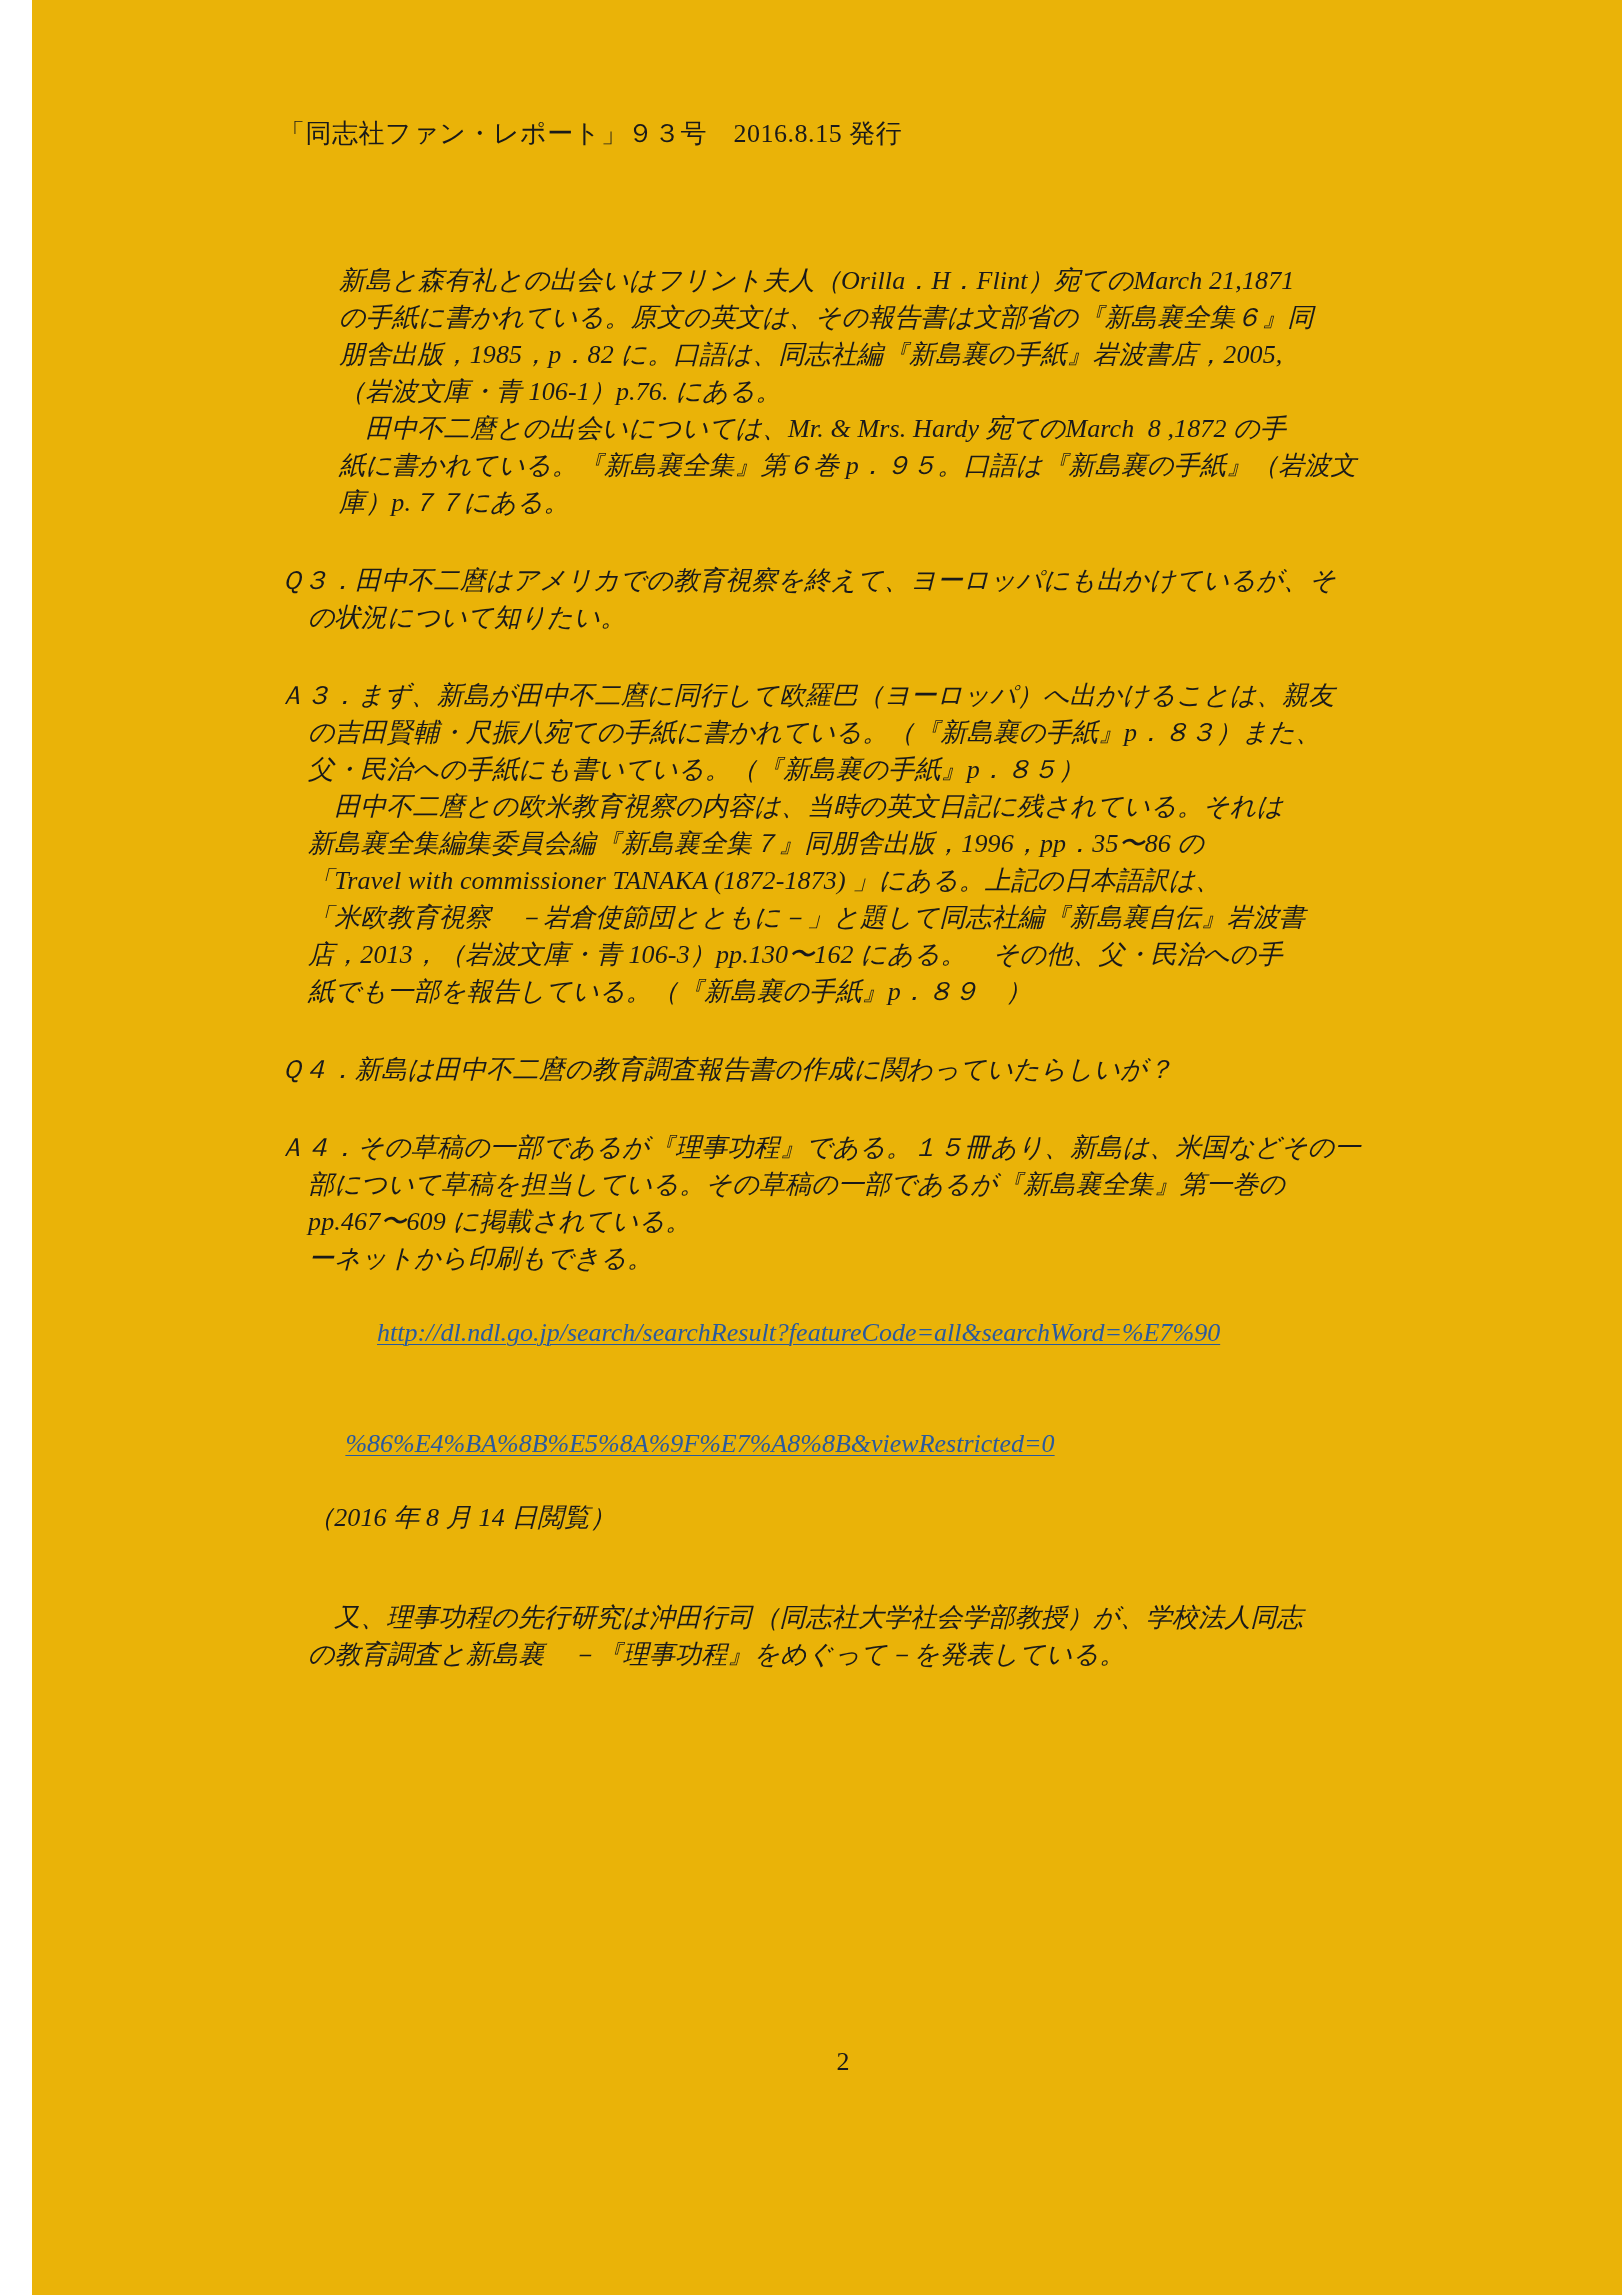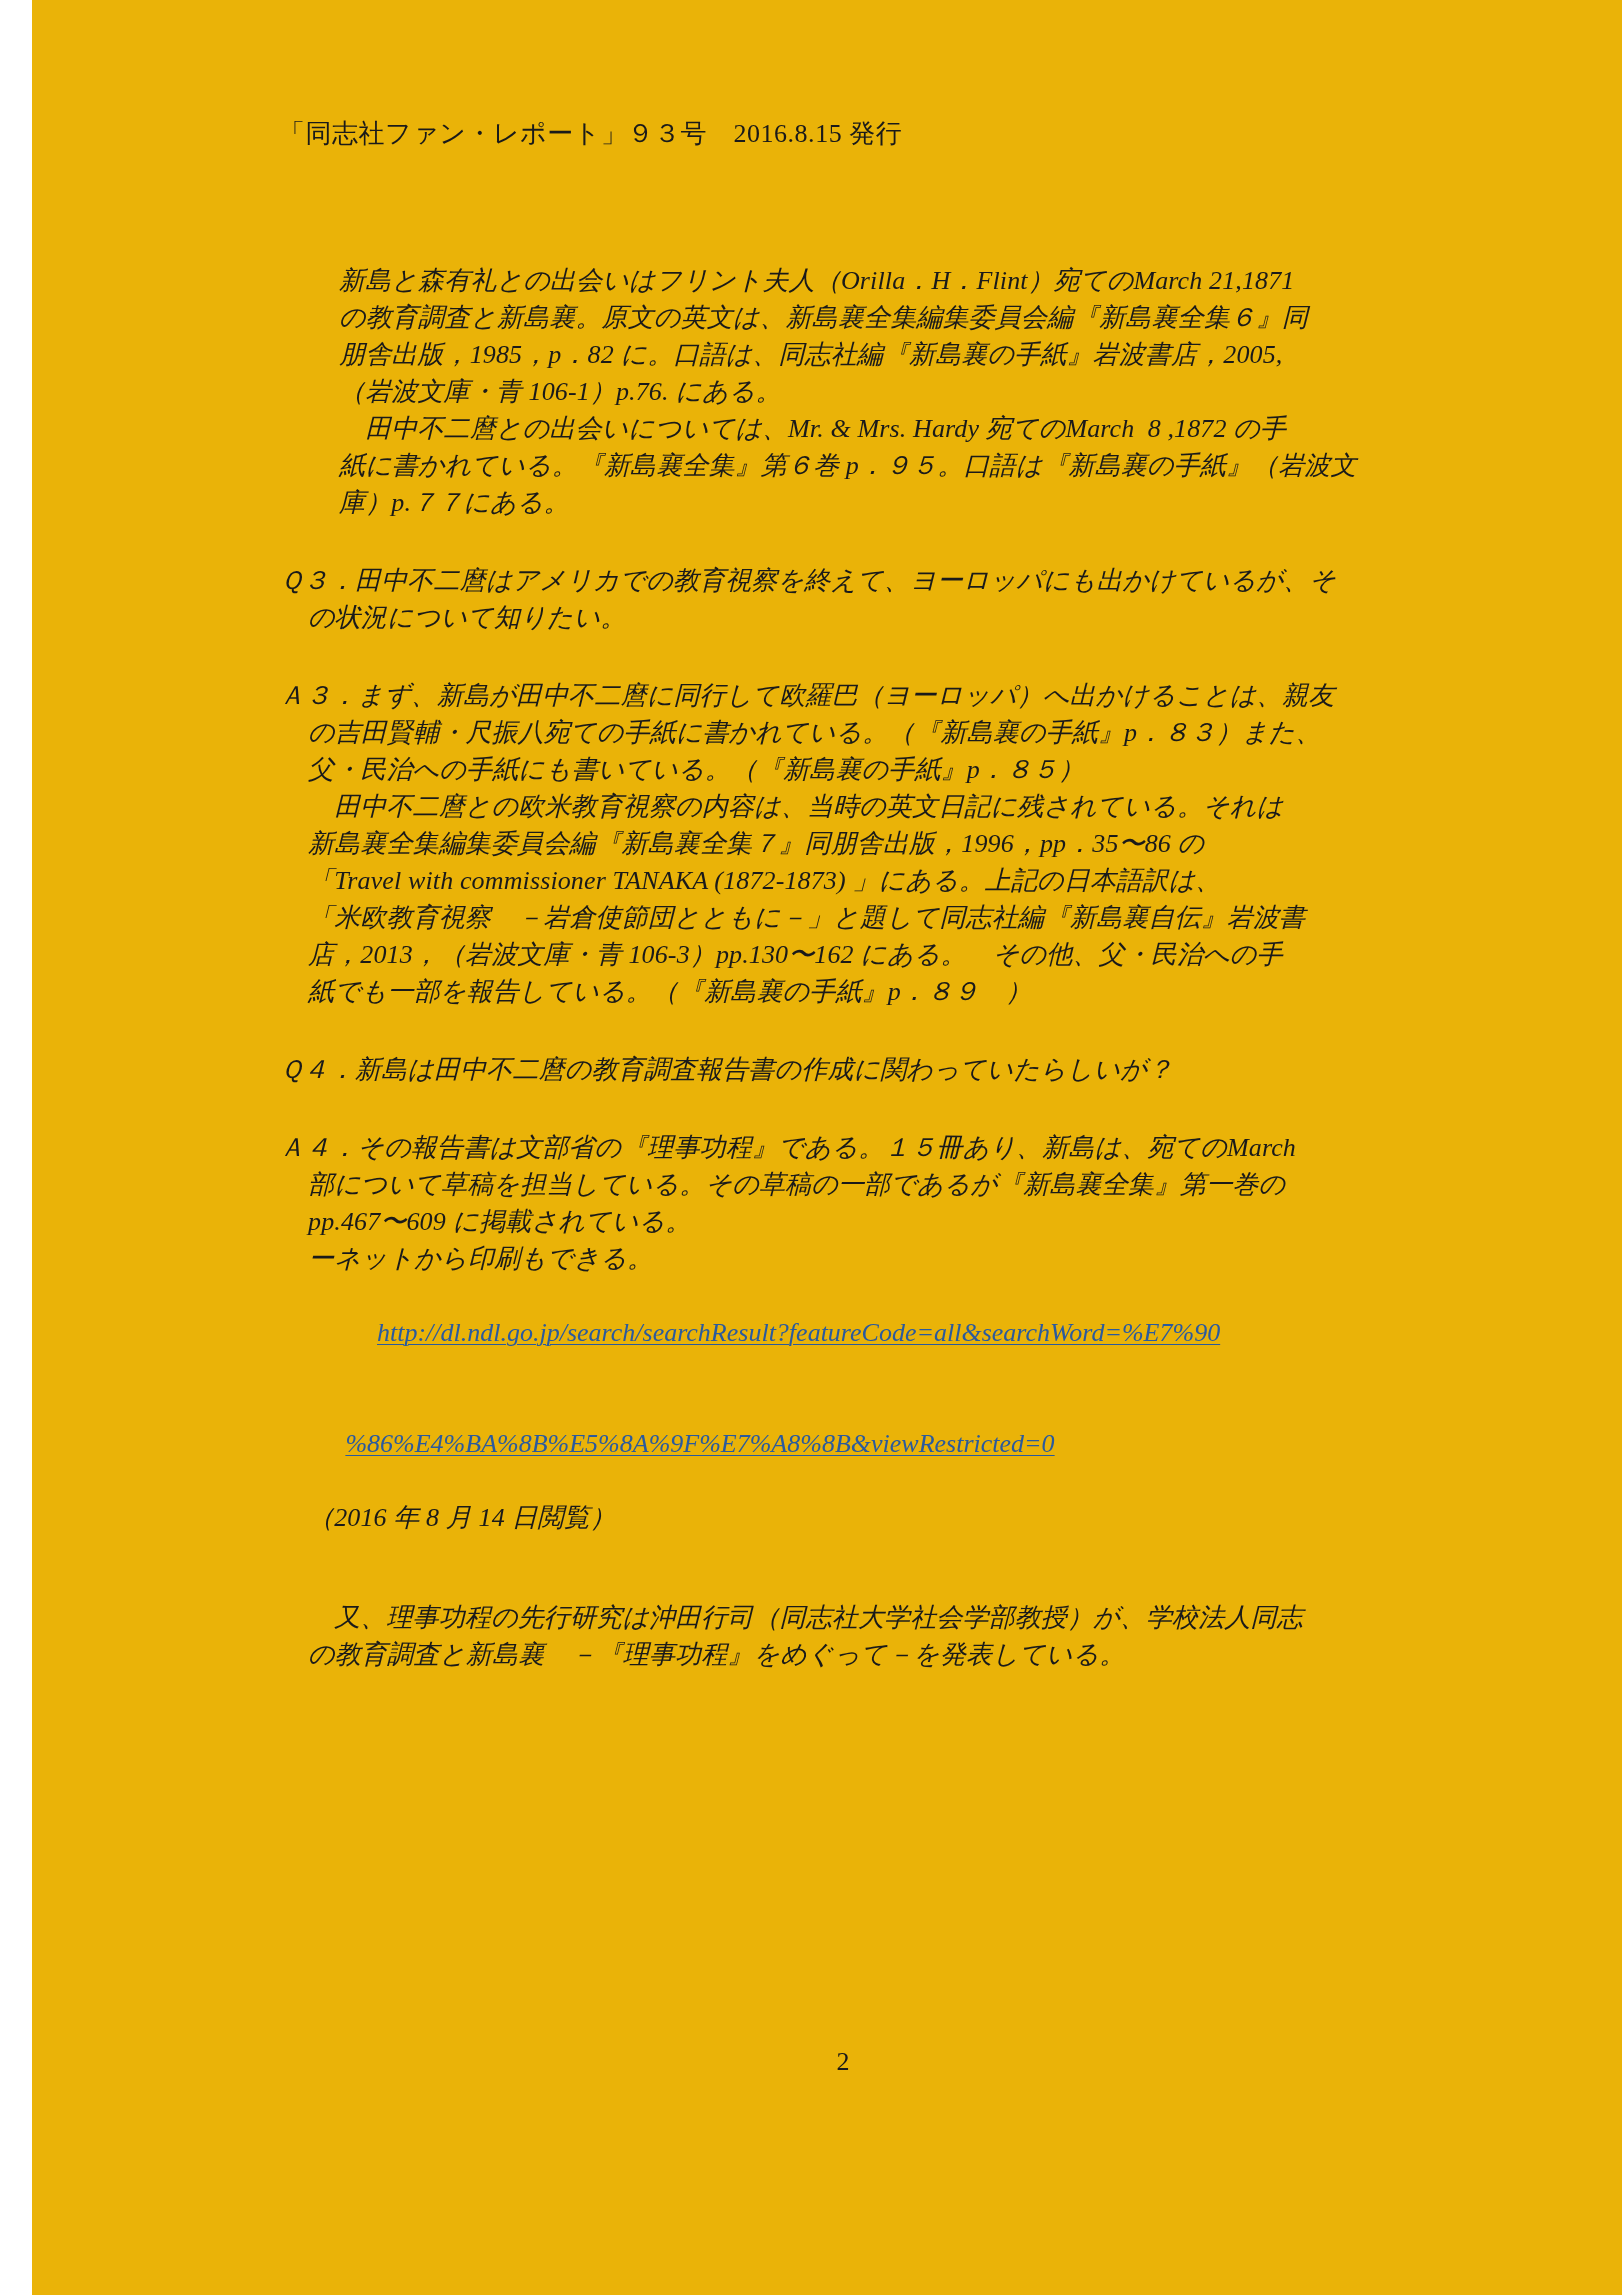--- a/index.html
+++ b/index.html
@@ -88,21 +88,21 @@
 <body>
 
 <div class="page">
 
   <div class="doc-header">「同志社ファン・レポート」９３号　2016.8.15 発行</div>
 
   <div class="content">
 
     <div class="block">
       <div class="line ind-2">新島と森有礼との出会いはフリント夫人（Orilla．H．Flint）宛てのMarch 21,1871</div>
-      <div class="line ind-2">の教育調査と新島襄。原文の英文は、新島襄全集編集委員会編『新島襄全集６』同</div>
+      <div class="line ind-2">の手紙に書かれている。原文の英文は、その報告書は文部省の『新島襄全集６』同</div>
       <div class="line ind-2">朋舎出版，1985，p．82 に。口語は、同志社編『新島襄の手紙』岩波書店，2005,</div>
       <div class="line ind-2">（岩波文庫・青 106-1）p.76. にある。</div>
       <div class="line ind-2">　田中不二麿との出会いについては、Mr. &amp; Mrs. Hardy 宛てのMarch  8 ,1872 の手</div>
       <div class="line ind-2">紙に書かれている。『新島襄全集』第６巻 p．９５。口語は『新島襄の手紙』（岩波文</div>
       <div class="line ind-2">庫）p.７７にある。</div>
     </div>
 
     <div class="gap-md"></div>
 
     <div class="block">
@@ -126,21 +126,21 @@
 
     <div class="gap-md"></div>
 
     <div class="block">
       <div class="line ind-0">Ｑ４．新島は田中不二麿の教育調査報告書の作成に関わっていたらしいが？</div>
     </div>
 
     <div class="gap-md"></div>
 
     <div class="block">
-      <div class="line ind-0">Ａ４．その報告書は文部省の『理事功程』である。１５冊あり、新島は、宛てのMarch</div>
+      <div class="line ind-0">Ａ４．その草稿の一部であるが『理事功程』である。１５冊あり、新島は、米国などその一</div>
       <div class="line ind-1">部について草稿を担当している。その草稿の一部であるが『新島襄全集』第一巻の</div>
       <div class="line ind-1">pp.467〜609 に掲載されている。</div>
       <div class="line ind-1">ーネットから印刷もできる。</div>
 
       <div class="link-line url-first">
         <span class="url">http://dl.ndl.go.jp/search/searchResult?featureCode=all&amp;searchWord=%E7%90</span>
       </div>
       <div class="link-line url-second">
         <span class="url">%86%E4%BA%8B%E5%8A%9F%E7%A8%8B&amp;viewRestricted=0</span>
       </div>

